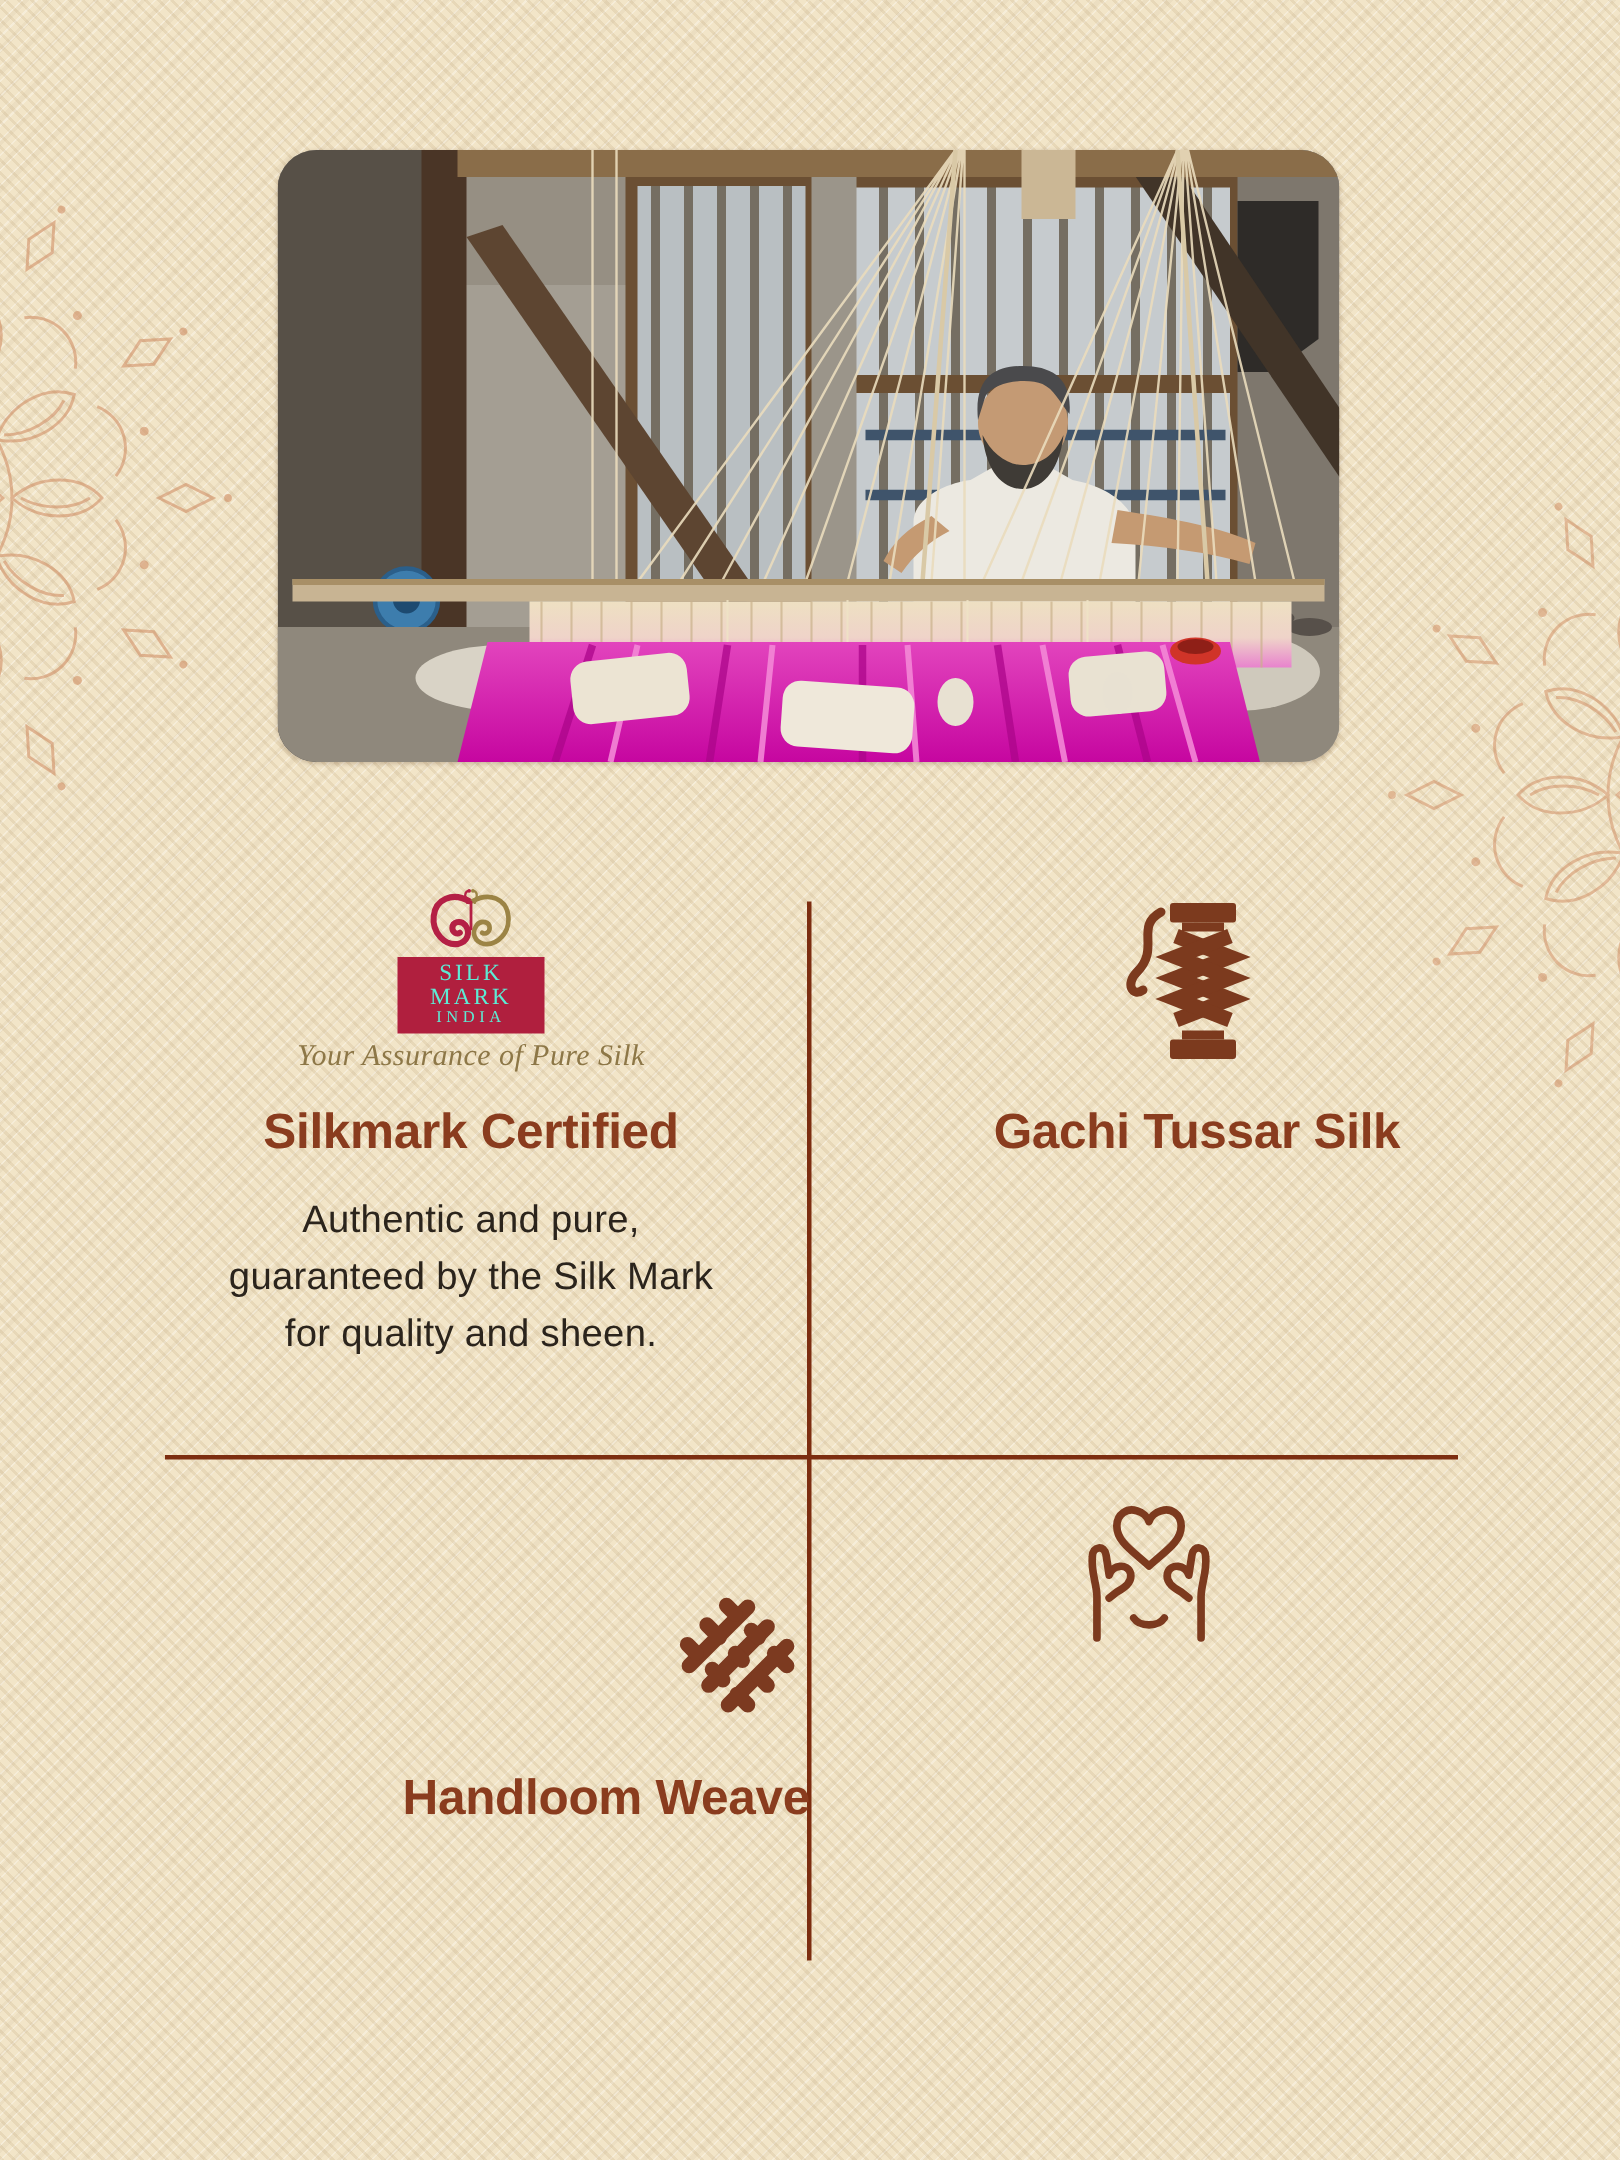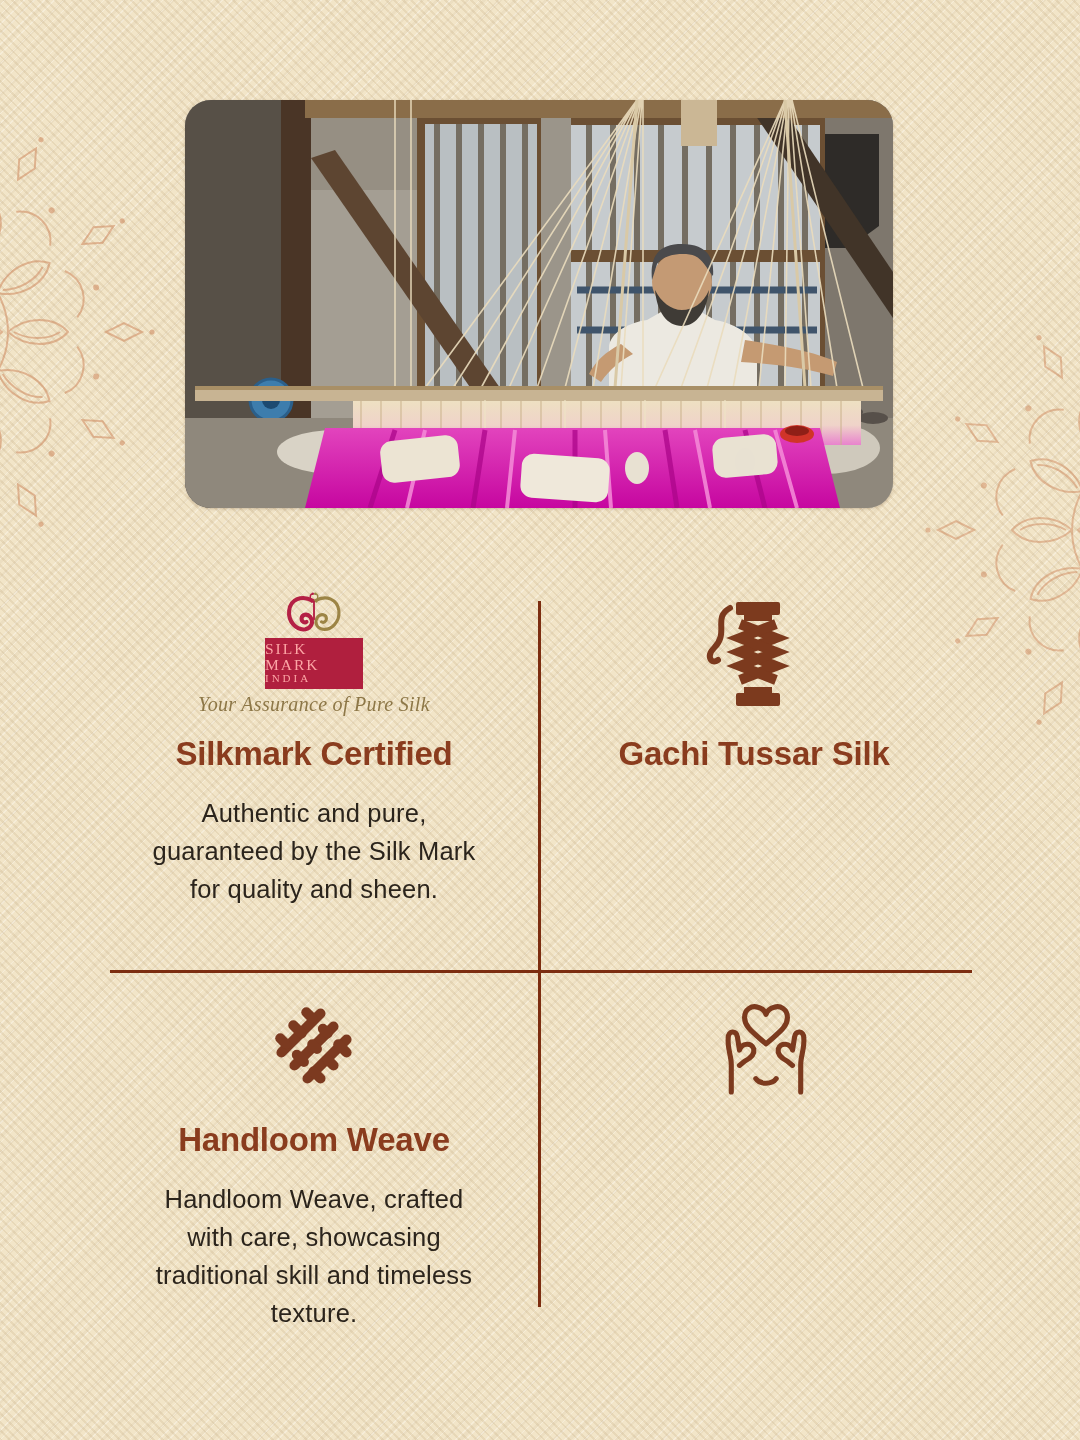--- a/index.html
+++ b/index.html
@@ -18,38 +18,38 @@
   .hero{
     position:absolute;left:185px;top:100px;width:708px;height:408px;margin:0;
     border-radius:26px;overflow:hidden;box-shadow:0 1px 3px rgba(90,60,30,.25);
   }
   .hero svg{display:block;}
   .divider{position:absolute;background:#7c2d10;}
   .divider.v{left:538px;top:601px;width:3px;height:706px;}
   .divider.h{left:110px;top:970px;width:862px;height:3px;}
   .cell{position:absolute;width:452px;display:flex;flex-direction:column;align-items:center;}
   .c1{left:88px;top:592px;}
-  .c2{left:528px;top:592px;}
-  .c3{left:88px;top:990px;}
+  .c2{left:572px;top:592px;}
+  .c3{left:88px;top:1048px;align-items:flex-end;}
   .c4{left:540px;top:990px;}
   .icon-slot{height:124px;display:flex;flex-direction:column;align-items:center;justify-content:center;}
   .c3 .icon-slot,.c4 .icon-slot{height:112px;}
   .title{
     margin:16px 0 0;font-size:33px;line-height:44px;font-weight:700;
     color:#8a3c1e;text-align:center;letter-spacing:-.2px;
   }
   .desc{
     margin:18px 0 0;font-size:25.5px;line-height:38px;color:#2b241c;
     text-align:center;white-space:pre-line;letter-spacing:.2px;
   }
   
   .smlogo{display:flex;flex-direction:column;align-items:center;}
   .smlogo .butterfly{width:94px;height:62px;margin-bottom:2px;}
   .smbox{
-    width:98px;background:#b01f3e;color:#fca5a5;
+    width:98px;background:#b01f3e;color:#5eead4;text-align:center;
     padding:3px 0 4px;font-family:"Liberation Serif",serif;line-height:1.06;
   }
   .smbox .l1{display:block;font-size:15.5px;letter-spacing:2px;}
   .smbox .l2{display:block;font-size:11px;letter-spacing:3px;}
   .tagline{
     margin-top:4px;font-family:"Liberation Serif",serif;font-style:italic;
     font-size:20px;color:#8d7747;letter-spacing:.3px;
   }
 </style>
 </head>
@@ -332,24 +332,20 @@
           <rect x="6" y="41" width="26" height="12" rx="6"></rect>
           <rect x="38" y="41" width="20" height="12" rx="6"></rect>
           <rect x="64" y="41" width="22" height="12" rx="6"></rect>
           <rect x="6" y="63" width="22" height="12" rx="6"></rect>
           <rect x="34" y="63" width="24" height="12" rx="6"></rect>
           <rect x="62" y="63" width="24" height="12" rx="6"></rect>
         </g>
       </svg>
     </div>
     <h2 class="title">Handloom Weave</h2>
-    <p class="desc">Handloom Weave, crafted
-with care, showcasing
-traditional skill and timeless
-texture.</p>
   </section>
 
   <section class="cell c4">
     <div class="icon-slot">
       <svg width="104" height="98" viewBox="0 0 100 96">
         <g fill="none" stroke="#7c3a1e" stroke-width="5" stroke-linecap="round" stroke-linejoin="round">
           <path d="M50,46 C39,36 29,30 29,20 C29,12 36,8 42,10 C46,11 49,14 50,17 C51,14 54,11 58,10 C64,8 71,12 71,20 C71,30 61,36 50,46 Z"></path>
           <path d="M16,93 V66 C16,58 12,50 13,40 C13,33 21,32 22,39 L24,52 C26,45 36,44 38,51 C39,56 35,60 29,63 L24,67"></path>
           <path d="M84,93 V66 C84,58 88,50 87,40 C87,33 79,32 78,39 L76,52 C74,45 64,44 62,51 C61,56 65,60 71,63 L76,67"></path>
           <path d="M40,80 C44,86 56,86 60,80"></path>

